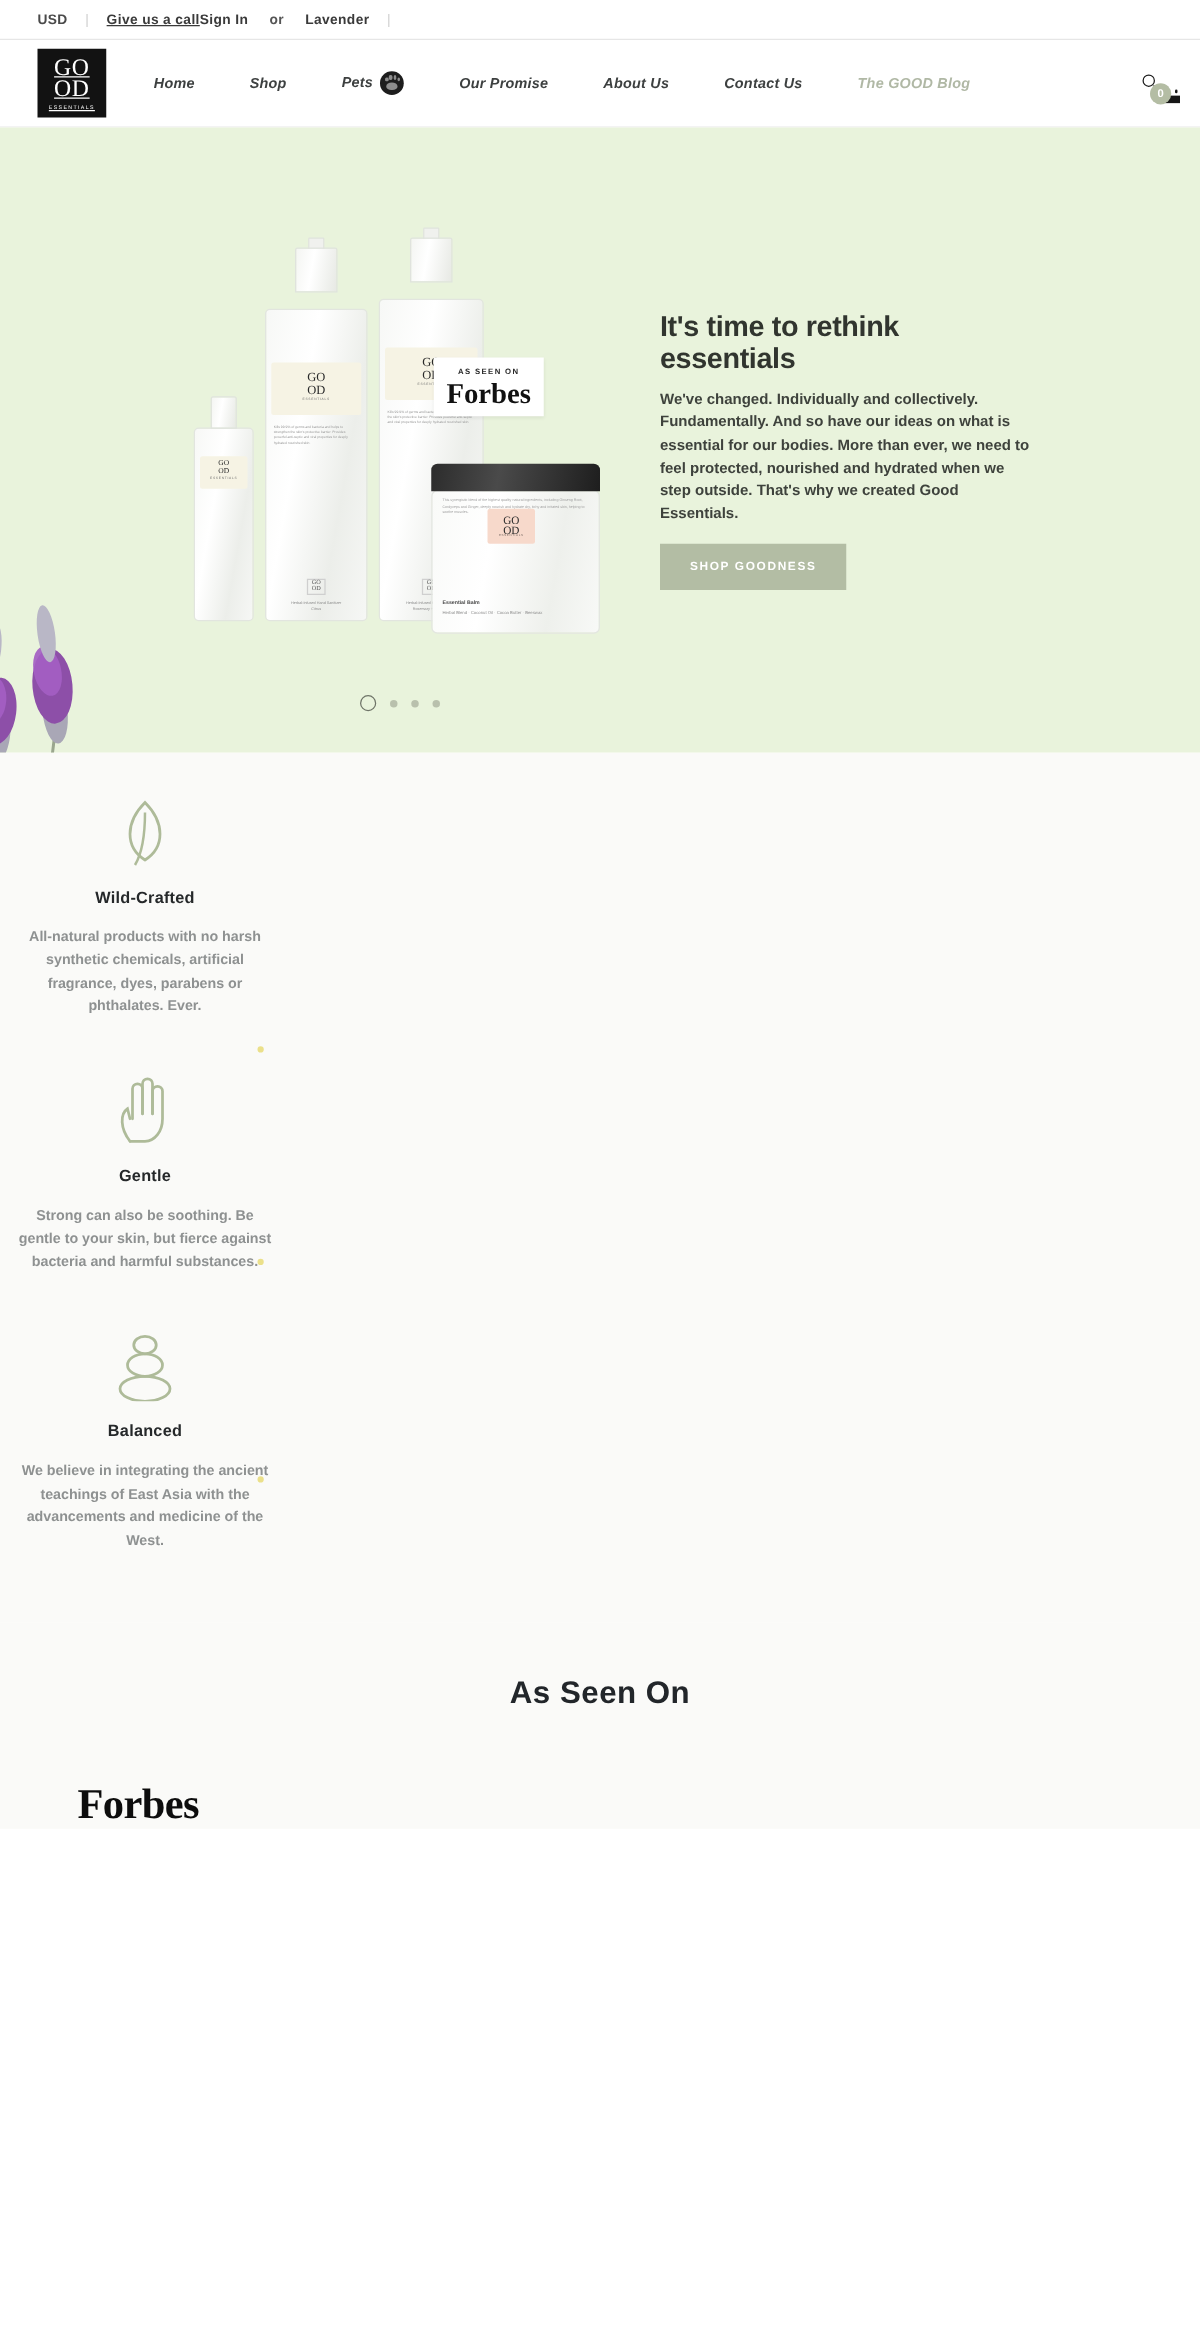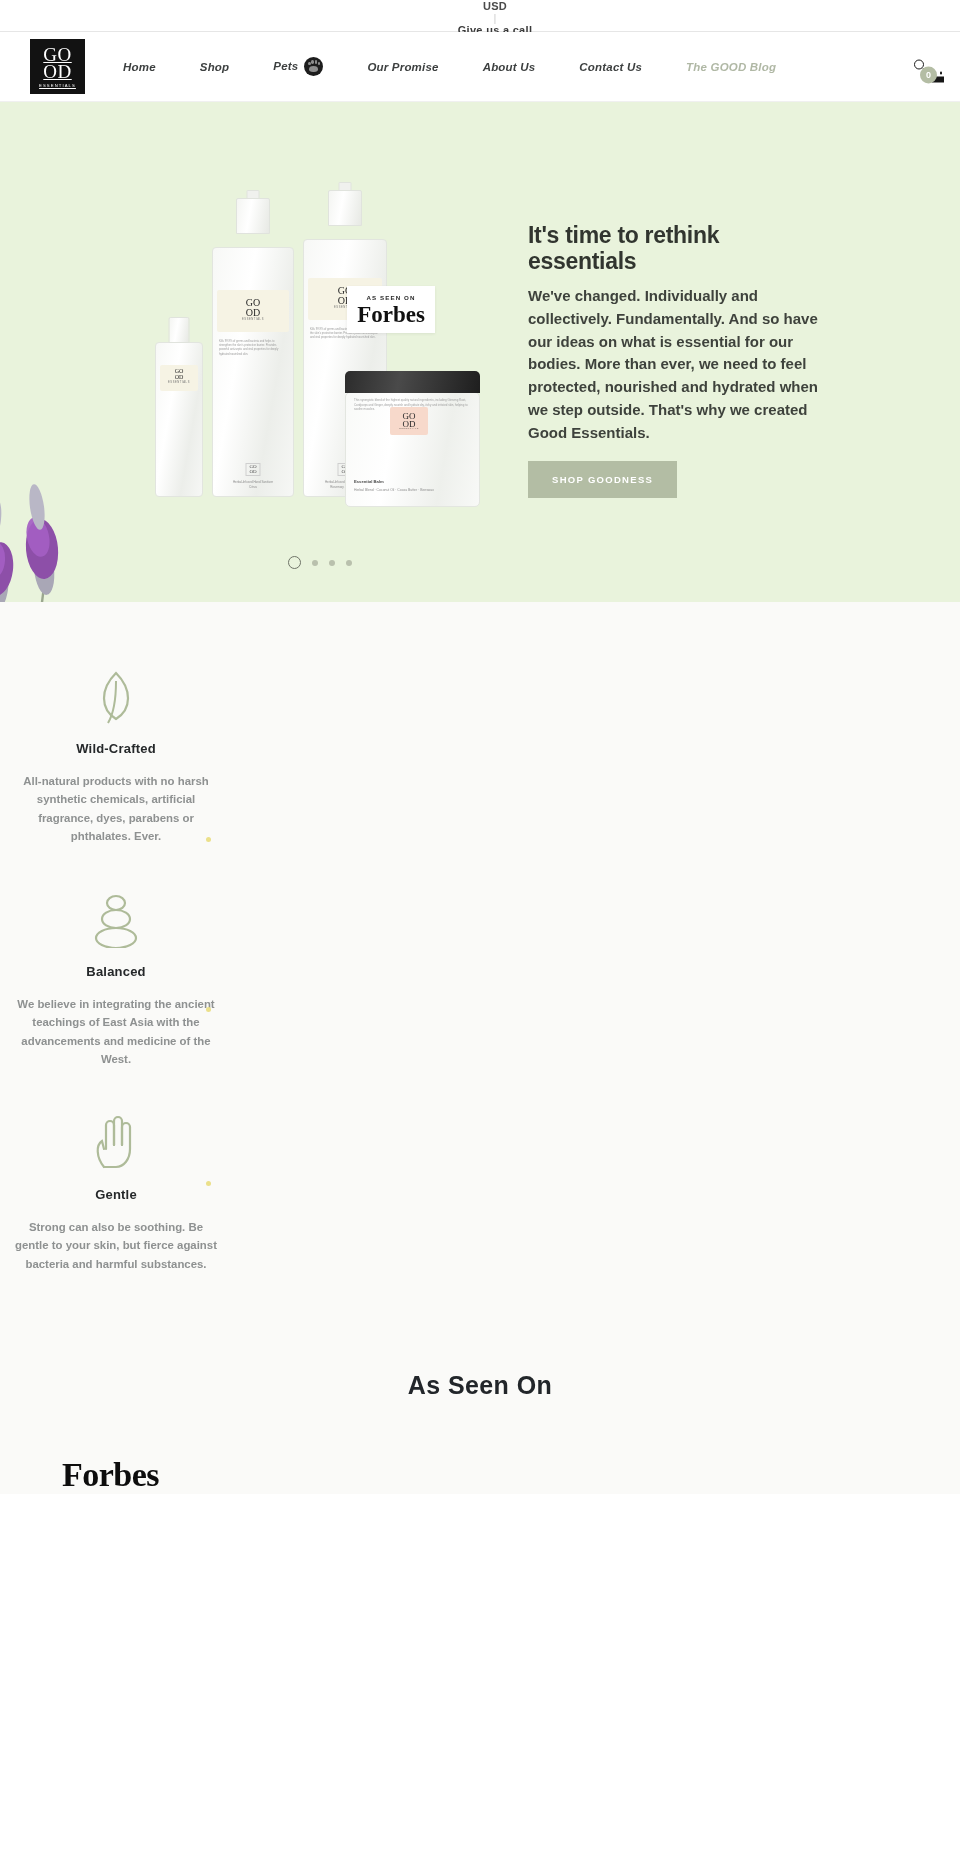--- a/index.html
+++ b/index.html
@@ -14,21 +14,20 @@
   .topbar {
     height: 32px;
     border-bottom: 1px solid #e6e6e6;
     display: flex;
     align-items: center;
     padding: 0 0 0 30px;
     font-size: 11px;
     font-weight: bold;
     letter-spacing: .3px;
     color: #4a4a4a;
-    flex-direction: column;
   }
   .topbar .sep { color: #cfcfcf; margin: 0 14px; font-weight: normal; }
   .topbar a { color: #3a3a3a; text-decoration: none; }
   .topbar .call { text-decoration: underline; }
   .topbar .signin { text-decoration: none; }
   .topbar .or { font-weight: bold; color: #555; margin: 0 17px; }
 
   
   .header {
     height: 70px;
@@ -210,21 +209,21 @@
   }
   .forbes-badge .as { font-size: 6.2px; letter-spacing: 1.1px; color: #2b2b2b; font-weight: bold; }
   .forbes-badge .fb { font-family: "Liberation Serif", serif; font-size: 23px; font-weight: bold; color: #111; line-height: 1; margin-top: 2px;}
 
   .hero-copy { width: 300px; margin-left: 8px; margin-top: 17px; }
   .hero-copy h1 {
     font-size: 23px; line-height: 1.12; color: #31352f;
     letter-spacing: -.3px; margin-bottom: 10px; font-weight: bold;
   }
   .hero-copy p {
-    font-size: 15px; line-height: 1.52; color: #3e423c; font-weight: bold;
+    font-size: 12px; line-height: 1.52; color: #3e423c; font-weight: bold;
   }
   .btn-shop {
     display: inline-block; margin-top: 16px;
     background: #b3bda4; color: #fff;
     font-size: 9.5px; font-weight: bold; letter-spacing: 1.3px;
     padding: 13px 24px; text-decoration: none;
   }
 
   .dots {
     position: absolute; left: 0; right: 0; bottom: 33px;
@@ -237,21 +236,21 @@
     border: 1.4px solid #6f7468;
   }
 
   .lavender {
     position: absolute; left: -18px; top: 355px;
     width: 120px; height: 270px;
     pointer-events: none;
   }
 
   
-  .features { background: #fafaf8; padding: 47px 0 30px; }
+  .features { background: #fafaf8; padding: 16px 0 30px; }
   .feature { width: 232px; margin: 0 0 0 0; text-align: center; padding: 14px 0 26px; }
   .feature .ico { height: 62px; display: flex; align-items: flex-end; justify-content: center; margin-bottom: 16px; }
   .feature h3 { font-size: 13px; color: #25282a; letter-spacing: .2px; margin-bottom: 16px; }
   .feature p { font-size: 11.4px; line-height: 1.62; color: #8e9191; font-weight: bold; padding: 0 14px; }
   .dot-accent { width: 5px; height: 5px; border-radius: 50%; background: #ebe08a; position: absolute; }
 
   
   .asseen { background: #fafaf8; padding-top: 42px; }
   .asseen h2 {
     text-align: center; font-size: 25px; color: #22262a;
@@ -423,43 +422,43 @@
         <path d="M22 12 C 22 30, 20 44, 14 54" stroke-width="2"></path>
       </svg>
     </div>
     <h3>Wild-Crafted</h3>
     <p>All-natural products with no harsh synthetic chemicals, artificial fragrance, dyes, parabens or phthalates. Ever.</p>
   </div>
 
 
   <div class="feature">
     <div class="ico">
-      <svg width="52" height="54" viewBox="0 0 52 54" fill="none" stroke="#aebb99" stroke-width="2.2">
-        <ellipse cx="26" cy="9" rx="9" ry="7"></ellipse>
-        <ellipse cx="26" cy="25" rx="14" ry="9"></ellipse>
-        <ellipse cx="26" cy="44" rx="20" ry="10"></ellipse>
-      </svg>
-    </div>
-    <h3>Balanced</h3>
-    <p>We believe in integrating the ancient teachings of East Asia with the advancements and medicine of the West.</p>
-  </div>
-
-  <div class="feature">
-    <div class="ico">
       <svg width="52" height="56" viewBox="0 0 52 56" fill="none" stroke="#aebb99" stroke-width="2.2" stroke-linecap="round">
         <path d="M14 52 C 6 42, 6 30, 12 26 L 14 34"></path>
         <path d="M16 34 V 10 a4 4 0 0 1 8 0 v20"></path>
         <path d="M24 30 V 6 a4 4 0 0 1 8 0 v24"></path>
         <path d="M32 30 V 12 a4 4 0 0 1 8 0 v22 c0 10 -6 18 -14 18 h-12"></path>
       </svg>
     </div>
     <h3>Gentle</h3>
     <p>Strong can also be soothing. Be gentle to your skin, but fierce against bacteria and harmful substances.</p>
   </div>
 
+  <div class="feature">
+    <div class="ico">
+      <svg width="52" height="54" viewBox="0 0 52 54" fill="none" stroke="#aebb99" stroke-width="2.2">
+        <ellipse cx="26" cy="9" rx="9" ry="7"></ellipse>
+        <ellipse cx="26" cy="25" rx="14" ry="9"></ellipse>
+        <ellipse cx="26" cy="44" rx="20" ry="10"></ellipse>
+      </svg>
+    </div>
+    <h3>Balanced</h3>
+    <p>We believe in integrating the ancient teachings of East Asia with the advancements and medicine of the West.</p>
+  </div>
+
   <span class="dot-accent" style="left:206px; top:837px;"></span>
   <span class="dot-accent" style="left:206px; top:1007px;"></span>
   <span class="dot-accent" style="left:206px; top:1181px;"></span>
 </section>
 
 <section class="asseen">
   <h2>As Seen On</h2>
   <div class="logos">
     <span class="forbes-logo">Forbes</span>
   </div>

